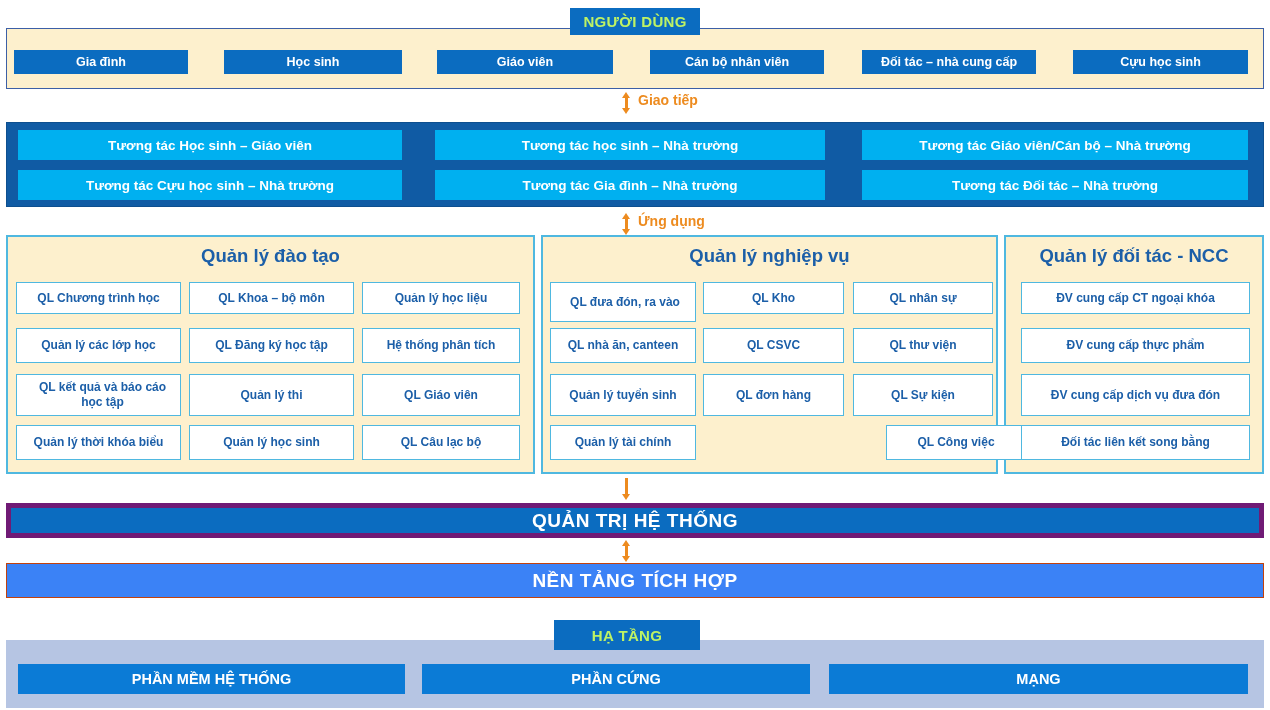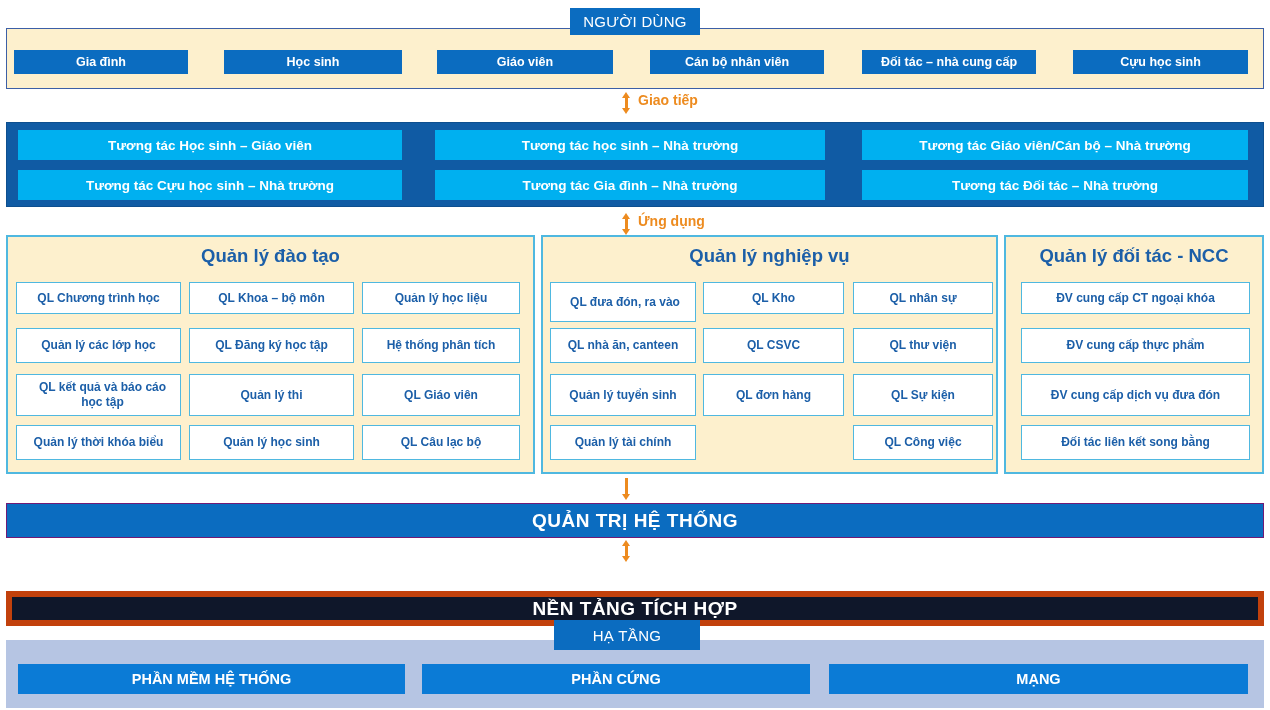--- a/index.html
+++ b/index.html
@@ -16,22 +16,22 @@
   #diagram {
     position: relative;
     width: 1270px;
     height: 710px;
   }
 
   
   .badge {
     position: absolute;
     background: #0b6cc0;
-    color: #ffffff;
-    font-weight: normal;
+    color: #bef264;
+    font-weight: bold;
     font-size: 15px;
     letter-spacing: .3px;
     display: flex;
     align-items: center;
     justify-content: center;
     z-index: 6;
   }
 
   
   .users-panel {
@@ -168,22 +168,22 @@
     height: 35px;
     color: #ffffff;
     font-size: 19px;
     font-weight: bold;
     display: flex;
     align-items: center;
     justify-content: center;
     letter-spacing: .5px;
     z-index: 2;
   }
-  .bar-admin { top: 503px; background: #0b6cc0; border: 1px solid #701a75; }
-  .bar-platform { top: 563px; background: #0f172a; border: 6px solid #c2410c; margin-top: 28px; }
+  .bar-admin { top: 503px; background: #0b6cc0; border: 5px solid #701a75; }
+  .bar-platform { top: 563px; background: #3b82f6; border: 1px solid #c2410c; }
 
   
   .infra-panel {
     position: absolute;
     left: 6px;
     top: 640px;
     width: 1258px;
     height: 68px;
     background: #b6c5e3;
     z-index: 2;
@@ -267,21 +267,21 @@
   <div class="app-box" style="left:550px; top:282px; width:146px; height:40px;padding-left:8px;">QL đưa đón, ra vào</div>
   <div class="app-box" style="left:703px; top:282px; width:141px; height:32px;">QL Kho</div>
   <div class="app-box" style="left:853px; top:282px; width:140px; height:32px;">QL nhân sự</div>
   <div class="app-box" style="left:550px; top:328px; width:146px; height:35px;">QL nhà ăn, canteen</div>
   <div class="app-box" style="left:703px; top:328px; width:141px; height:35px;">QL CSVC</div>
   <div class="app-box" style="left:853px; top:328px; width:140px; height:35px;">QL thư viện</div>
   <div class="app-box" style="left:550px; top:374px; width:146px; height:42px;">Quản lý tuyển sinh</div>
   <div class="app-box" style="left:703px; top:374px; width:141px; height:42px;">QL đơn hàng</div>
   <div class="app-box" style="left:853px; top:374px; width:140px; height:42px;">QL Sự kiện</div>
   <div class="app-box" style="left:550px; top:425px; width:146px; height:35px;">Quản lý tài chính</div>
-  <div class="app-box" style="left:853px; top:425px; width:140px; height:35px;">QL Công việc</div>
+  <div class="app-box" style="left:886px; top:425px; width:140px; height:35px;">QL Công việc</div>
 
   <div class="app-panel" style="left:1004px; width:260px;">
     <div class="app-title">Quản lý đối tác - NCC</div>
   </div>
   <div class="app-box" style="left:1021px; top:282px; width:229px; height:32px;">ĐV cung cấp CT ngoại khóa</div>
   <div class="app-box" style="left:1021px; top:328px; width:229px; height:35px;">ĐV cung cấp thực phẩm</div>
   <div class="app-box" style="left:1021px; top:374px; width:229px; height:42px;">ĐV cung cấp dịch vụ đưa đón</div>
   <div class="app-box" style="left:1021px; top:425px; width:229px; height:35px;">Đối tác liên kết song bằng</div>
 
   <div class="conn" style="left:622px; top:478px;">

